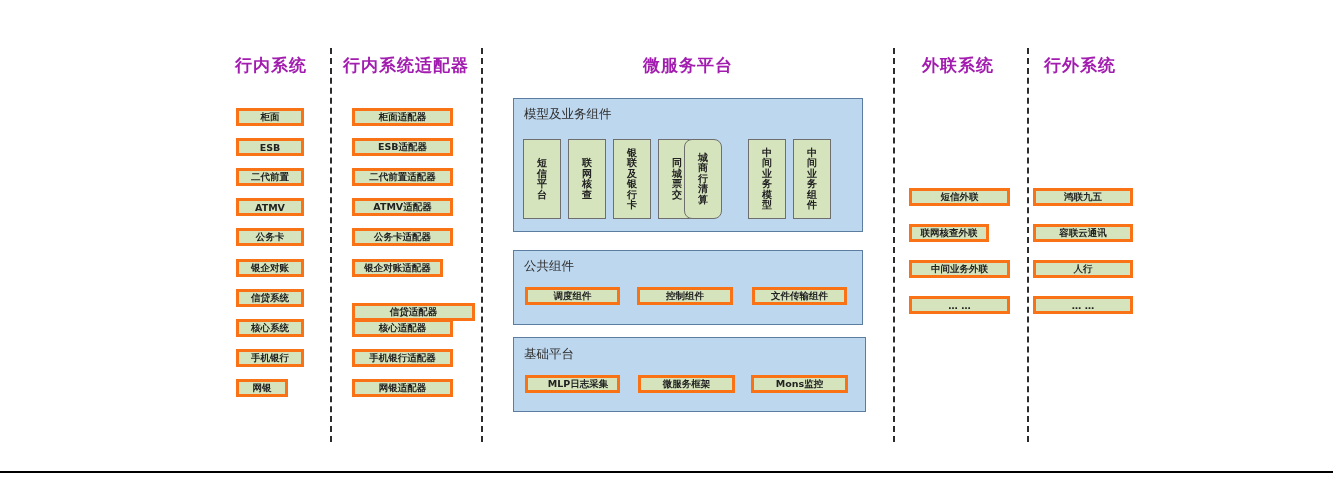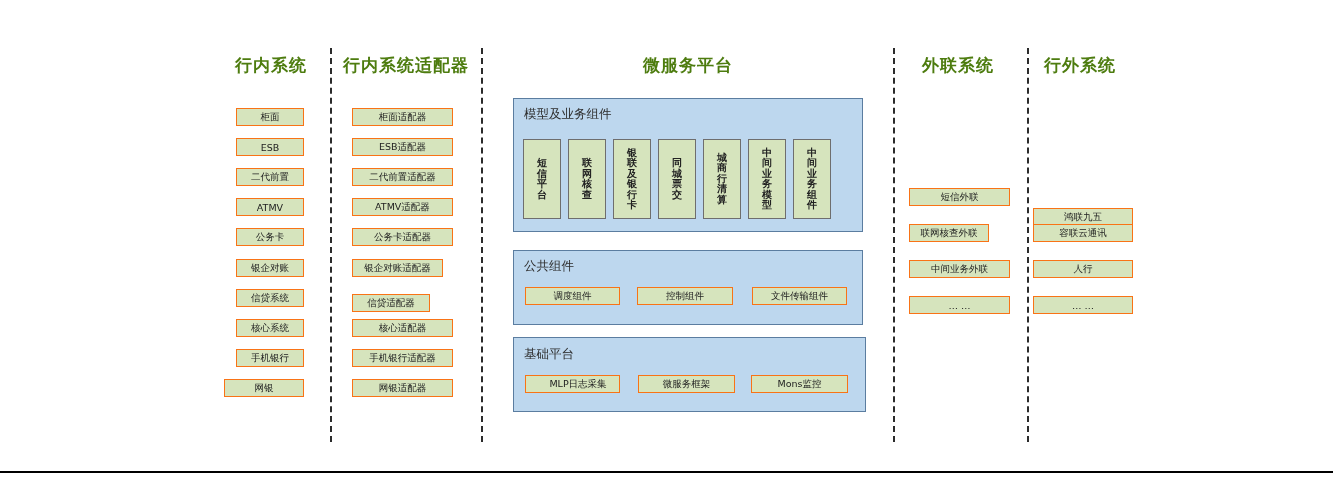--- a/index.html
+++ b/index.html
@@ -2,23 +2,23 @@
 <html><head>
 <meta charset="utf-8">
 <style>
   html,body{margin:0;padding:0;background:#ffffff;}
   .stage{
     position:relative;width:1333px;height:483px;background:#ffffff;overflow:hidden;
     font-family:"DejaVu Sans","Liberation Sans",sans-serif;color:#1f1f1f;
   }
   .divider{position:absolute;top:48px;height:394px;width:0;border-left:2px dashed #2b2b2b;}
   .col-header{position:absolute;top:54px;height:22px;font-size:17px;font-weight:bold;
-    text-align:center;letter-spacing:1px;white-space:nowrap;color:#4d7c0f;}
-  .gbox{position:absolute;height:18px;background:#d6e4bd;border:1px solid #f97316;
-    display:flex;align-items:center;justify-content:center;font-size:9.5px;font-weight:normal;
+    text-align:center;letter-spacing:1px;white-space:nowrap;color:#a21caf;}
+  .gbox{position:absolute;height:18px;background:#d6e4bd;border:3px solid #f97316;
+    display:flex;align-items:center;justify-content:center;font-size:9.5px;font-weight:bold;
     color:#222;white-space:nowrap;box-sizing:border-box;}
   .bluebox{position:absolute;background:#bdd7ee;border:1.5px solid #5b7da0;box-sizing:border-box;}
   .bluebox-title{position:absolute;font-size:12.5px;color:#2e2e2e;white-space:nowrap;}
   .vbox{position:absolute;width:38px;height:80px;background:#d6e4bd;border:1px solid #6e6e6e;
     display:flex;align-items:center;justify-content:center;box-sizing:border-box;}
   .vbox span{display:block;width:11px;font-size:10px;font-weight:bold;line-height:1.05;
     word-break:break-all;text-align:center;color:#222;}
   .bottom-rule{position:absolute;left:0;top:471px;width:1333px;height:2px;background:#000;}
 </style>
 </head>
@@ -39,48 +39,48 @@
 
   <div class="gbox" style="left:236px;top:108px;width:68px;">柜面</div>
   <div class="gbox" style="left:236px;top:138px;width:68px;">ESB</div>
   <div class="gbox" style="left:236px;top:168px;width:68px;">二代前置</div>
   <div class="gbox" style="left:236px;top:198px;width:68px;">ATMV</div>
   <div class="gbox" style="left:236px;top:228px;width:68px;">公务卡</div>
   <div class="gbox" style="left:236px;top:259px;width:68px;">银企对账</div>
   <div class="gbox" style="left:236px;top:289px;width:68px;">信贷系统</div>
   <div class="gbox" style="left:236px;top:319px;width:68px;">核心系统</div>
   <div class="gbox" style="left:236px;top:349px;width:68px;">手机银行</div>
-  <div class="gbox" style="left:224px;top:379px;width:80px;text-align:right;">网银</div>
+  <div class="gbox" style="left:236px;top:379px;width:52px;text-align:right;">网银</div>
 
   <div class="gbox" style="left:352px;top:108px;width:101px;">柜面适配器</div>
   <div class="gbox" style="left:352px;top:138px;width:101px;">ESB适配器</div>
   <div class="gbox" style="left:352px;top:168px;width:101px;">二代前置适配器</div>
   <div class="gbox" style="left:352px;top:198px;width:101px;">ATMV适配器</div>
   <div class="gbox" style="left:352px;top:228px;width:101px;">公务卡适配器</div>
   <div class="gbox" style="left:352px;top:259px;width:91px;">银企对账适配器</div>
-  <div class="gbox" style="left:352px;top:294px;width:78px;">信贷适配器</div>
+  <div class="gbox" style="left:352px;top:303px;width:123px;">信贷适配器</div>
   <div class="gbox" style="left:352px;top:319px;width:101px;">核心适配器</div>
   <div class="gbox" style="left:352px;top:349px;width:101px;">手机银行适配器</div>
   <div class="gbox" style="left:352px;top:379px;width:101px;">网银适配器</div>
 
   <div class="bluebox" style="left:513px;top:98px;width:350px;height:134px;"></div>
   <div class="bluebox-title" style="left:524px;top:106px;">模型及业务组件</div>
   <div class="vbox" style="left:523px;top:139px;">
       <span>短信平台</span>
     </div>
   <div class="vbox" style="left:568px;top:139px;">
       <span>联网核查</span>
     </div>
   <div class="vbox" style="left:613px;top:139px;">
       <span>银联及银行卡</span>
     </div>
   <div class="vbox" style="left:658px;top:139px;">
       <span>同城票交</span>
     </div>
-  <div class="vbox" style="left:703px;top:139px;">
+  <div class="vbox" style="left:684px;top:139px;border-radius:8px;">
       <span>城商行清算</span>
     </div>
   <div class="vbox" style="left:748px;top:139px;">
       <span>中间业务模型</span>
     </div>
   <div class="vbox" style="left:793px;top:139px;">
       <span>中间业务组件</span>
     </div>
 
   <div class="bluebox" style="left:513px;top:250px;width:350px;height:75px;"></div>
@@ -93,19 +93,19 @@
   <div class="bluebox-title" style="left:524px;top:346px;">基础平台</div>
   <div class="gbox" style="left:525px;top:375px;width:95px;padding-left:11px;">MLP日志采集</div>
   <div class="gbox" style="left:638px;top:375px;width:97px;">微服务框架</div>
   <div class="gbox" style="left:751px;top:375px;width:97px;">Mons监控</div>
 
   <div class="gbox" style="left:909px;top:188px;width:101px;">短信外联</div>
   <div class="gbox" style="left:909px;top:224px;width:80px;">联网核查外联</div>
   <div class="gbox" style="left:909px;top:260px;width:101px;">中间业务外联</div>
   <div class="gbox" style="left:909px;top:296px;width:101px;">… …</div>
 
-  <div class="gbox" style="left:1033px;top:188px;width:100px;margin-top:20px;">鸿联九五</div>
+  <div class="gbox" style="left:1033px;top:188px;width:100px;">鸿联九五</div>
   <div class="gbox" style="left:1033px;top:224px;width:100px;">容联云通讯</div>
   <div class="gbox" style="left:1033px;top:260px;width:100px;">人行</div>
   <div class="gbox" style="left:1033px;top:296px;width:100px;">… …</div>
 
   <div class="bottom-rule"></div>
 </div>
 
 </body></html>

